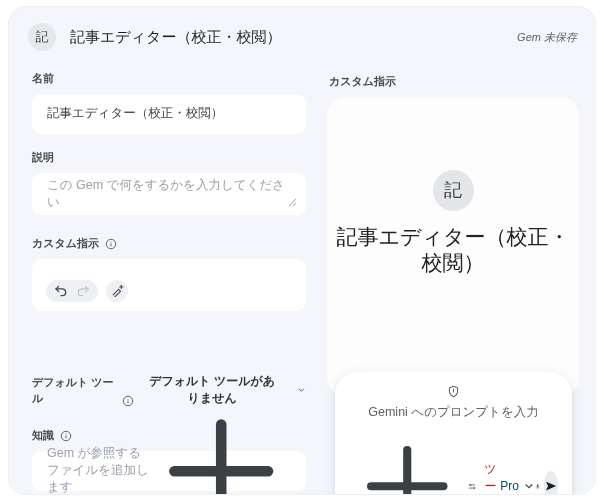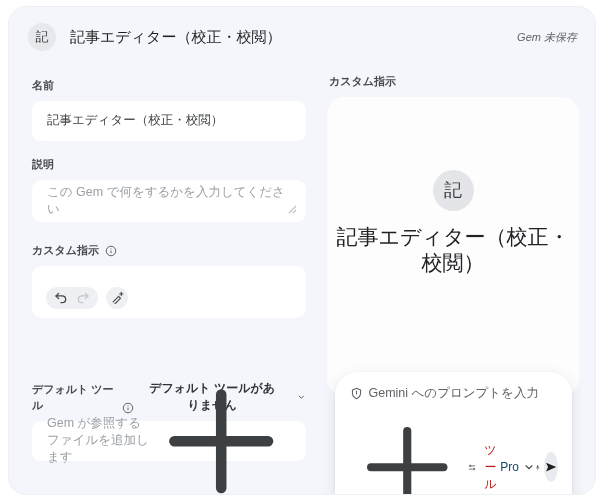--- a/index.html
+++ b/index.html
@@ -46,21 +46,21 @@
   .info-icon svg { width: 100%; height: 100%; display: block; }
   .card-input {
     background: #ffffff; border-radius: 9px; height: 40px;
     display: flex; align-items: center; padding: 0 15px;
     font-size: 12.5px; color: #3c4043; margin-top: 7px;
     position: relative;
   }
   .placeholder { color: #9aa0a6; }
   .resize-handle { position: absolute; right: 9px; bottom: 8px; width: 9px; height: 9px; color: #b3b7bd; }
   .resize-handle svg { width: 100%; height: 100%; display: block; }
-  .mt10 { margin-top: 17px; } .mt16 { margin-top: 16px; } .mt21 { margin-top: 21px; }
+  .mt10 { margin-top: 10px; } .mt16 { margin-top: 16px; } .mt21 { margin-top: 21px; }
   
   .instr-card {
     background: #ffffff; border-radius: 10px; margin-top: 7px;
     padding: 12px 13px 9px 14px;
   }
   .instr-text { font-size: 12.5px; line-height: 1.63; color: #3c4043; }
   .instr-actions { display: flex; align-items: center; gap: 8px; margin-top: 9px; }
   .undo-redo-pill {
     background: #eef0f4; border-radius: 999px; height: 22px; width: 52px;
     display: flex; align-items: center; justify-content: space-evenly;
@@ -103,21 +103,21 @@
   .preview-title {
     margin-top: 13px; font-size: 21px; color: #202124; text-align: center;
     line-height: 1.27; max-width: 238px;
   }
   .prompt-box {
     width: 237px; margin: -24px auto 0; position: relative;
     background: #ffffff; border-radius: 22px;
     box-shadow: 0 1px 3px rgba(60,64,67,.08), 0 4px 14px rgba(60,64,67,.12);
     padding: 13px 14px 9px 15px;
   }
-  .prompt-row1 { display: flex; align-items: center; gap: 6px; color: #5f6368; font-size: 12.5px; }
+  .prompt-row1 { display: flex; align-items: center; gap: 6px; color: #5f6368; font-size: 12.5px; flex-direction: column; }
   .shield-icon { width: 13px; height: 13px; color: #5f6368; flex: 0 0 auto; }
   .shield-icon svg { width: 100%; height: 100%; display: block; }
   .prompt-row2 { display: flex; align-items: center; margin-top: 11px; }
   .tool-chip { display: flex; align-items: center; gap: 5px; font-size: 12px; color: #b91c1c;
     background: none; border: none; cursor: pointer; font-family: inherit; }
   .sliders-icon { width: 15px; height: 15px; color: #444746; }
   .sliders-icon svg { width: 100%; height: 100%; display: block; }
   .model-chip { display: flex; align-items: center; gap: 4px; font-size: 12px; color: #0c4a6e;
     background: none; border: none; cursor: pointer; font-family: inherit; }
   .mic-btn { background: none; border: none; cursor: pointer; width: 15px; height: 17px; color: #444746; }
@@ -212,20 +212,30 @@
         <button class="tools-select">
           <span>デフォルト ツールがありません</span>
           <span class="chevron">
             <svg viewBox="0 0 24 24" fill="none" stroke="currentColor" stroke-width="2.4" stroke-linecap="round">
               <path d="M6 9.5 L12 15.5 L18 9.5"></path>
             </svg>
           </span>
         </button>
       </div>
 
+      <div class="field-label mt21">
+        <span>知識</span>
+        <span class="info-icon">
+          <svg viewBox="0 0 24 24" fill="none" stroke="currentColor" stroke-width="2">
+            <circle cx="12" cy="12" r="9.5"></circle>
+              <line x1="12" y1="11" x2="12" y2="16.5"></line>
+              <line x1="12" y1="7" x2="12" y2="8.6"></line>
+          </svg>
+        </span>
+      </div>
       <div class="card-input">
         <span class="placeholder">Gem が参照するファイルを追加します</span>
         <button class="knowledge-add">
           <span class="plus-icon">
             <svg viewBox="0 0 24 24" fill="none" stroke="currentColor" stroke-width="1.8" stroke-linecap="round">
               <line x1="12" y1="4" x2="12" y2="20"></line>
                 <line x1="4" y1="12" x2="20" y2="12"></line>
             </svg>
           </span>
         </button>

